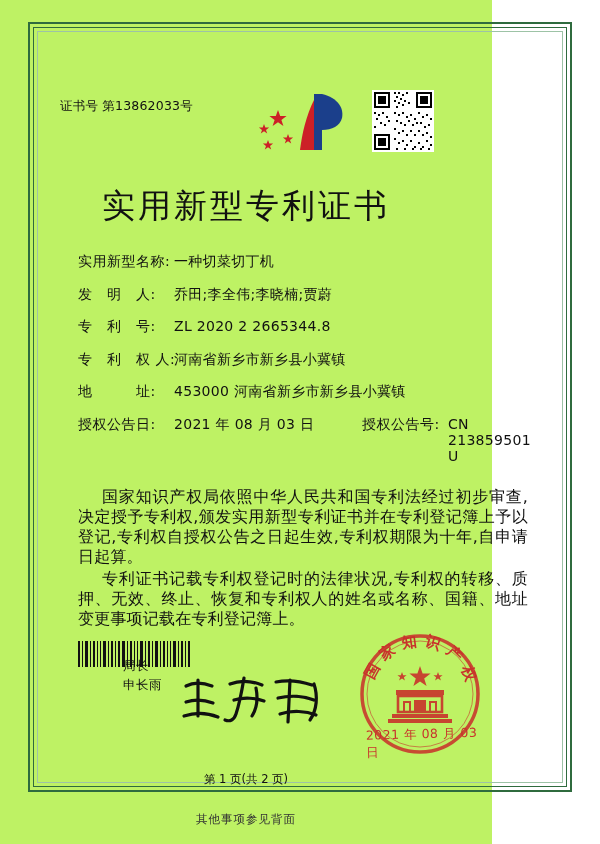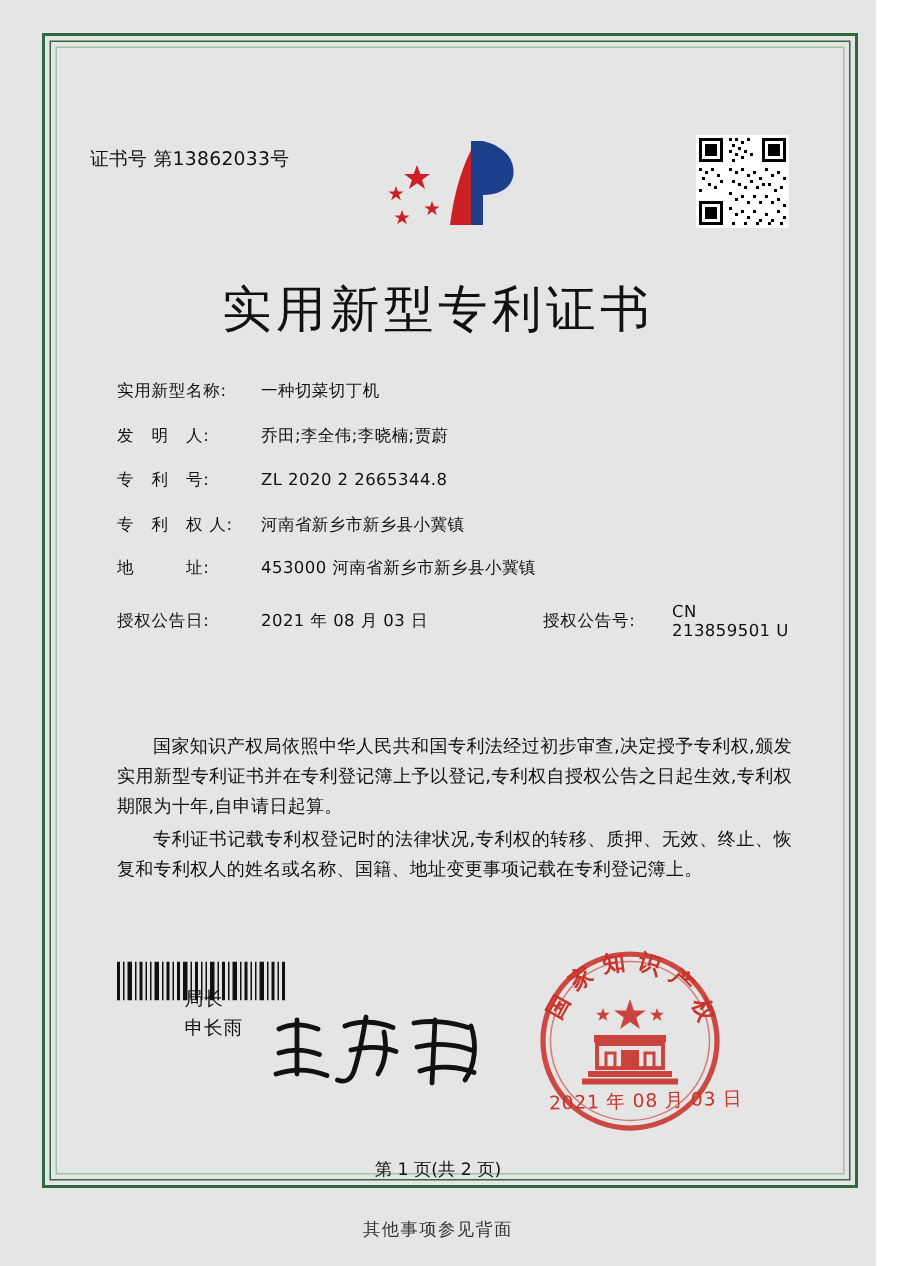--- a/index.html
+++ b/index.html
@@ -12,23 +12,23 @@
     height: 844px;
     font-family: "DejaVu Sans", "Liberation Sans", sans-serif;
     color: #1a1a1a;
     position: relative;
     overflow: hidden;
   }
 
   .page {
     position: absolute;
     left: 0; top: 0;
-    width: 584px;
+    width: 492px;
     height: 844px;
-    background: #e5e5e5;
+    background: #bef264;
   }
 
   
   .frame-outer {
     position: absolute;
     left: 28px; top: 22px;
     width: 544px; height: 770px;
     border: 2px solid #2f6b3e;
     box-sizing: border-box;
   }
@@ -83,23 +83,23 @@
     color: #111;
   }
 
   .fields {
     position: absolute;
     left: 78px; top: 253px;
     width: 452px;
   }
   .field-row {
     display: flex;
-    align-items: center;
+    align-items: flex-start;
     margin-bottom: 14.5px;
-    font-size: 11px;
+    font-size: 14px;
     color: #111;
   }
   .field-label {
     width: 96px;
     flex: 0 0 96px;
     letter-spacing: 0.5px;
     white-space: nowrap;
   }
   .field-value {
     flex: 1 1 auto;
@@ -116,21 +116,21 @@
   }
   .field-value-2 {
     flex: 1 1 auto;
     letter-spacing: 0.3px;
   }
 
   .body-text {
     position: absolute;
     left: 78px; top: 487px;
     width: 450px;
-    font-size: 12px;
+    font-size: 16px;
     line-height: 20px;
     text-align: justify;
     color: #111;
     letter-spacing: 0.2px;
   }
   .body-text p {
     margin: 0 0 2px 0;
     text-indent: 24px;
   }
 

